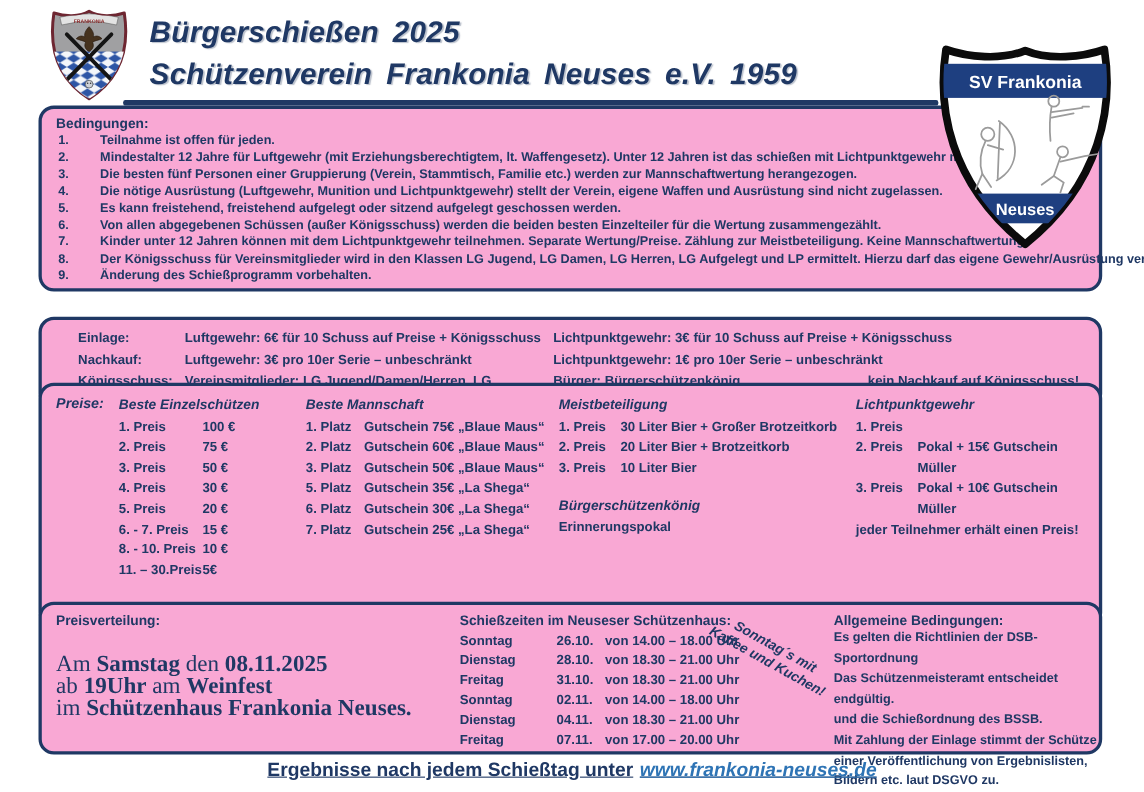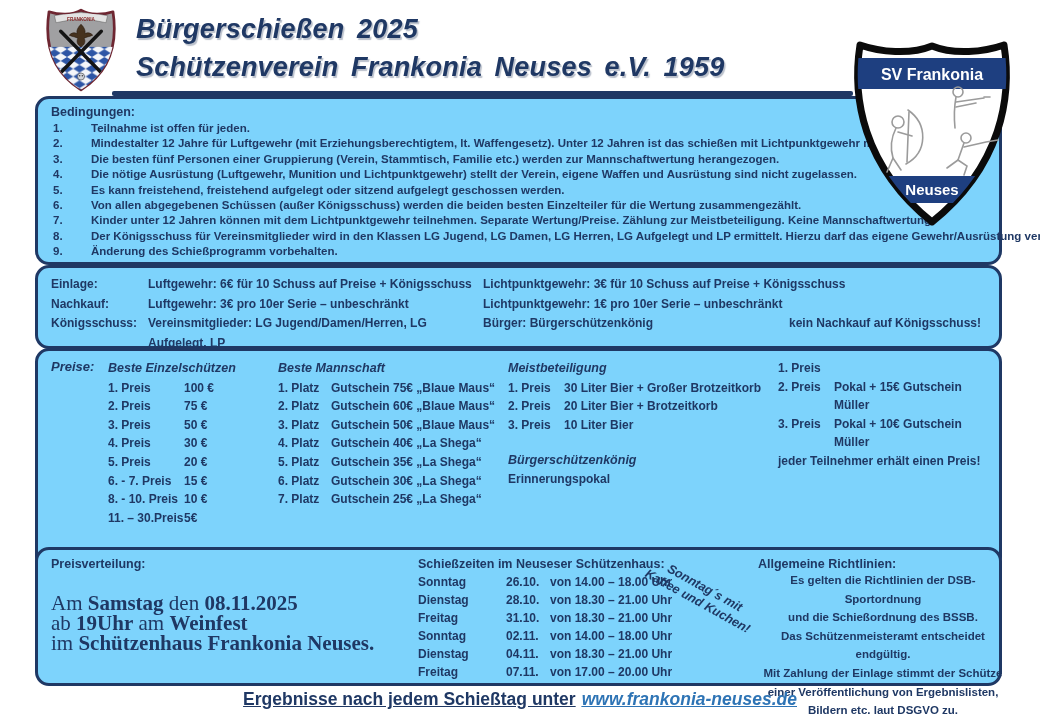--- a/index.html
+++ b/index.html
@@ -23,25 +23,25 @@
   .title-line{
     font-size:27px;font-style:italic;font-weight:700;
     word-spacing:5px;letter-spacing:.2px;
     text-shadow:1.5px 1.5px 1px rgba(130,140,160,.55);
   }
   .title-rule{position:absolute;left:112px;top:91px;width:741px;height:5px;background:var(--navy);border-radius:2px;}
 
   
   .box{
     position:absolute;left:35px;width:967px;
-    border:3px solid var(--navy);border-radius:14px;background:#7dd3fc;
+    border:3px solid var(--navy);border-radius:14px;background:#f9a8d4;
     box-sizing:border-box;
   }
   #box-bedingungen{top:96px;height:169px;z-index:1;}
-  #box-einlage{top:265px;height:84px;}
+  #box-einlage{top:288px;height:84px;padding-left:20px;}
   #box-preise{top:348px;height:223px;}
   #box-unten{top:547px;height:139px;}
 
   .box-title{font-size:12.5px;font-weight:700;}
 
   
   #box-bedingungen .box-title{margin:6px 0 2px 13px;}
   .cond-row{display:flex;font-size:11.5px;line-height:15.4px;}
   .cond-num{width:38px;flex:0 0 38px;padding-left:15px;box-sizing:content-box;}
   .cond-text{flex:1;padding-right:130px;white-space:nowrap;overflow:visible;}
@@ -67,21 +67,21 @@
 
   
   .b-col{position:absolute;top:7px;}
   #col-verteilung{left:13px;}
   #col-zeiten{left:380px;}
   #col-bestimmungen{left:720px;width:250px;}
   .pv-lines{margin-top:22px;font-size:21px;line-height:20px;font-weight:400;font-family:Liberation Serif, serif;}
   .pv-lines b{font-weight:700;}
   .sz-row{display:grid;grid-template-columns:88px 44px auto;font-size:12px;line-height:18px;}
   .sz-rows{margin-top:2px;}
-  .ab-line{font-size:11.5px;line-height:18.6px;text-align:center;}
+  .ab-line{font-size:11.5px;line-height:18.6px;}
   .rot-note{
     position:absolute;left:598px;top:30px;width:130px;
     transform:rotate(29deg);
     font-size:12.5px;font-style:italic;text-align:center;line-height:15px;
   }
 
   
   .footer{position:absolute;left:0;top:689px;width:100%;text-align:center;font-size:17.5px;text-decoration:underline;}
   .footer a{color:var(--link);font-style:italic;text-decoration:underline;}
   .footer .pre{margin-right:6px;}
@@ -267,24 +267,20 @@
         </div>
       <div class="prow">
           <span>2. Platz</span>
           <span>Gutschein 60€ „Blaue Maus“</span>
         </div>
       <div class="prow">
           <span>3. Platz</span>
           <span>Gutschein 50€ „Blaue Maus“</span>
         </div>
       <div class="prow">
-          <span>4. Platz</span>
-          <span>Gutschein 40€ „La Shega“</span>
-        </div>
-      <div class="prow">
           <span>5. Platz</span>
           <span>Gutschein 35€ „La Shega“</span>
         </div>
       <div class="prow">
           <span>6. Platz</span>
           <span>Gutschein 30€ „La Shega“</span>
         </div>
       <div class="prow">
           <span>7. Platz</span>
           <span>Gutschein 25€ „La Shega“</span>
@@ -303,20 +299,21 @@
         </div>
       <div class="prow">
           <span>3. Preis</span>
           <span>10 Liter Bier</span>
         </div>
       <div class="sub-h">Bürgerschützenkönig</div>
       <div>Erinnerungspokal</div>
     </div>
 
     <div class="pcol" id="col-licht">
+      <div class="pcol-h">Lichtpunktgewehr</div>
       <div class="prow">
           <span>1. Preis</span>
         </div>
       <div class="prow">
           <span>2. Preis</span>
           <span>Pokal + 15€ Gutschein Müller</span>
         </div>
       <div class="prow">
           <span>3. Preis</span>
           <span>Pokal + 10€ Gutschein Müller</span>
@@ -375,24 +372,24 @@
           </div>
       </div>
     </div>
 
     <div class="rot-note">
       <div>Sonntag´s mit</div>
       <div>Kaffee und Kuchen!</div>
     </div>
 
     <div class="b-col" id="col-bestimmungen">
-      <div class="box-title">Allgemeine Richtlinien:</div>
+      <div class="box-title">Allgemeine Bedingungen:</div>
       <div class="ab-line">Es gelten die Richtlinien der DSB-Sportordnung</div>
+      <div class="ab-line">Das Schützenmeisteramt entscheidet endgültig.</div>
       <div class="ab-line">und die Schießordnung des BSSB.</div>
-      <div class="ab-line">Das Schützenmeisteramt entscheidet endgültig.</div>
       <div class="ab-line">Mit Zahlung der Einlage stimmt der Schütze</div>
       <div class="ab-line">einer Veröffentlichung von Ergebnislisten,</div>
       <div class="ab-line">Bildern etc. laut DSGVO zu.</div>
     </div>
   </section>
 
   <div class="footer">
     <span class="pre">Ergebnisse nach jedem Schießtag unter</span><a href="#">www.frankonia-neuses.de</a>
   </div>
 

